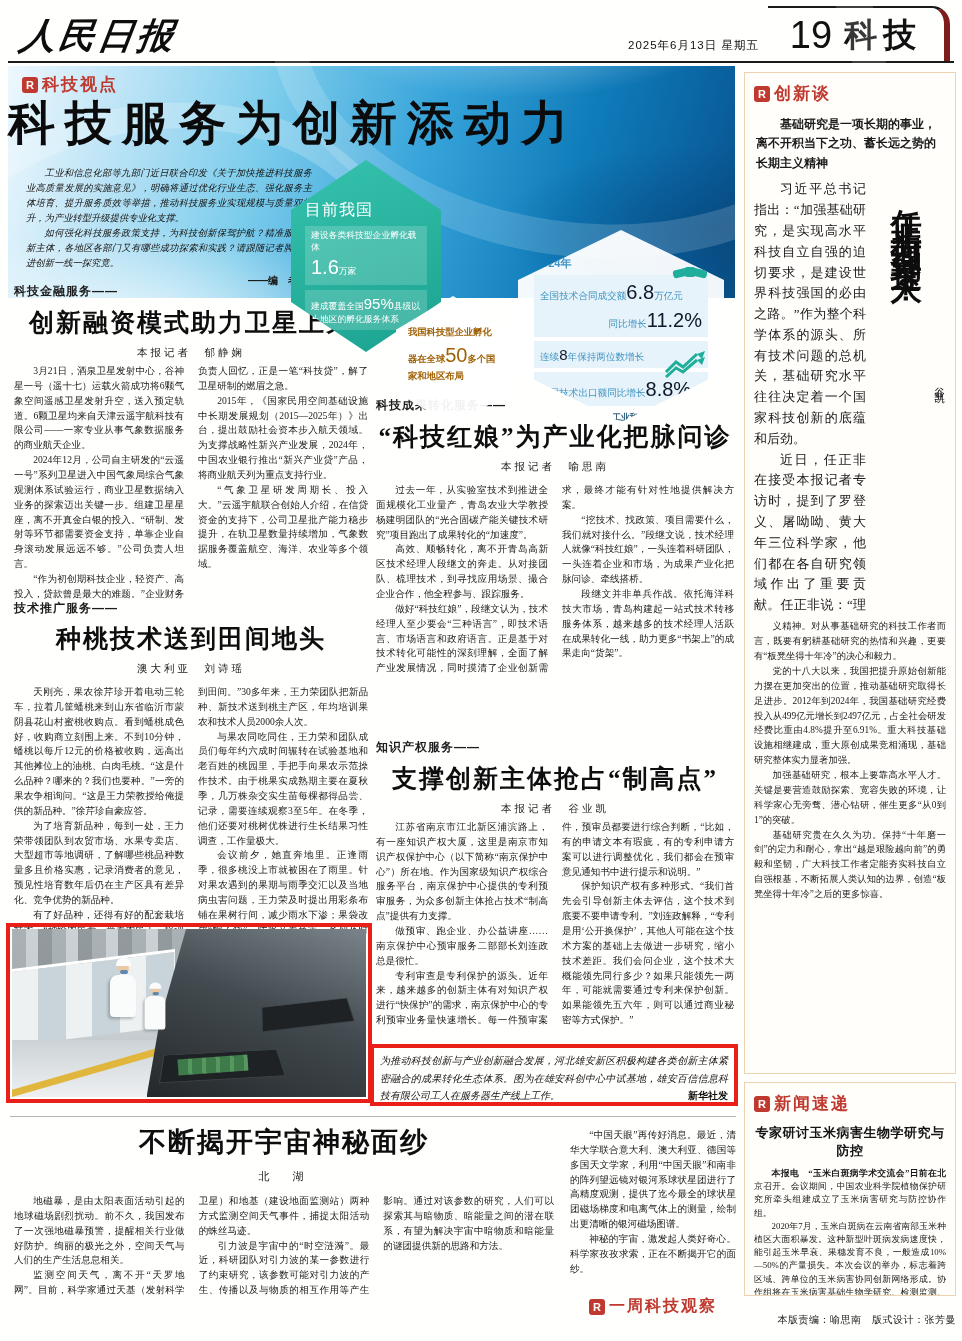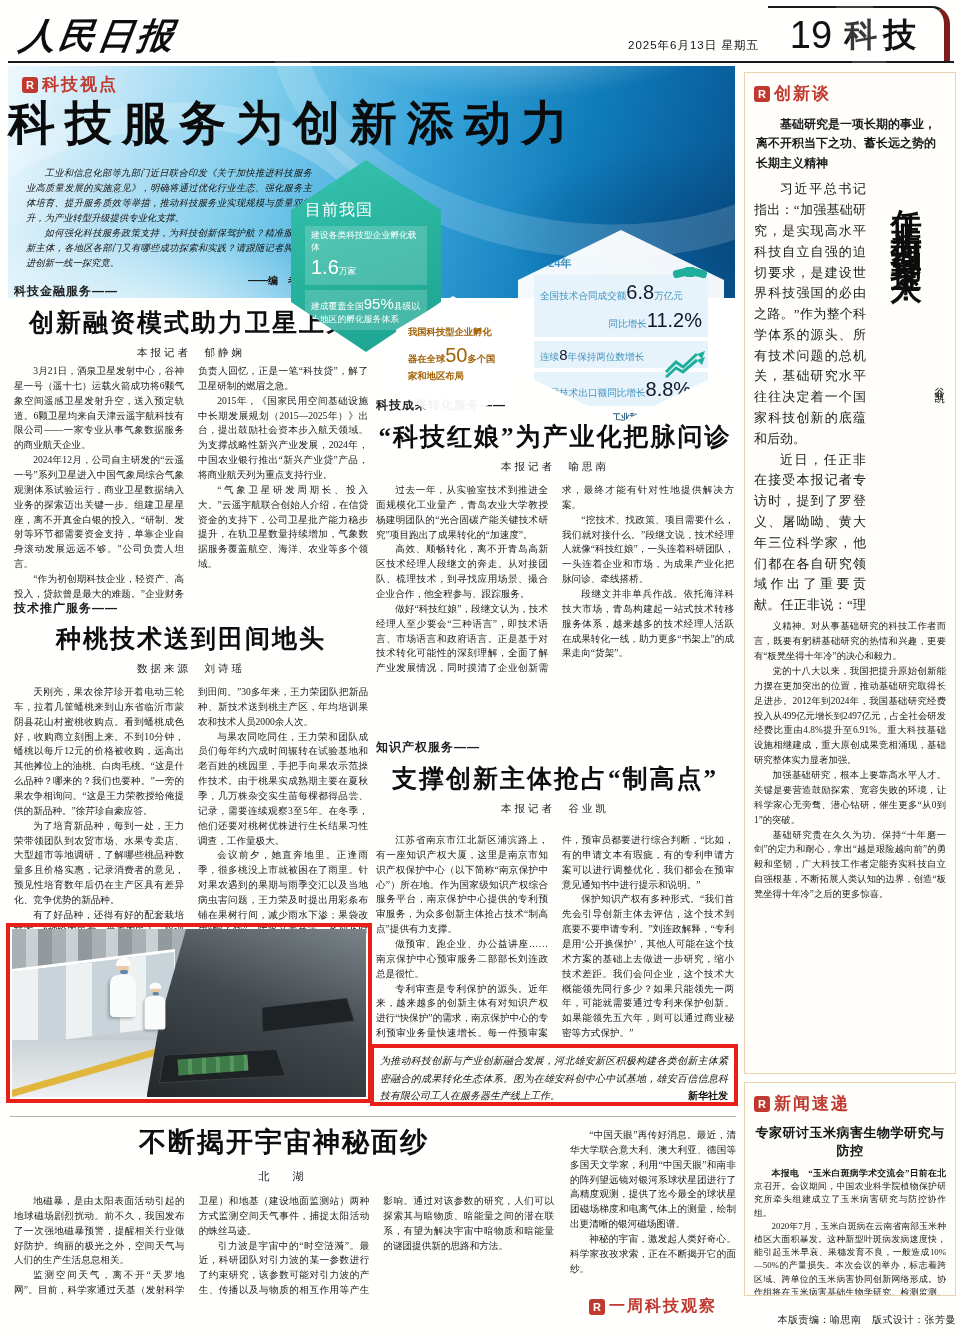--- a/index.html
+++ b/index.html
@@ -85,21 +85,21 @@
   #art-finance{left:14px;top:283px;width:354px;}
   #art-finance .cols2{height:240px;margin-top:4px;}
   #art-finance .a-title{margin-top:6px;}
   #art-peach{left:14px;top:600px;width:354px;}
   #art-peach .cols2{height:256px;margin-top:9px;}
   #art-peach .a-title{margin-top:5px;}
   #art-match{left:376px;top:397px;width:358px;}
   #art-match .cols2{height:256px;margin-top:9px;}
   #art-match .a-title{margin-top:6px;}
   #art-ip{left:376px;top:739px;width:358px;}
-  #art-ip .cols2{height:222px;margin-top:17px;}
+  #art-ip .cols2{height:222px;margin-top:4px;}
   #art-ip .a-title{margin-top:6px;}
 
   
   #photo{position:absolute;left:12px;top:929px;width:354px;height:168px;overflow:hidden;
      background:linear-gradient(180deg,#eceff0 0%,#d3d9dc 45%,#aeb6ba 100%);}
   .ph-ceiling{position:absolute;left:0;top:0;width:100%;height:34%;
      background:repeating-linear-gradient(90deg,#9aa2a6 0 14px,#c3cacd 14px 26px,#7d858a 26px 40px);opacity:.8;}
   .ph-wall{position:absolute;left:0;top:18%;width:46%;height:46%;transform:skewY(-7deg);
      background:repeating-linear-gradient(90deg,#eef1f2 0 26px,#c8d4da 26px 54px);border-top:3px solid #fff;}
   .ph-floor{position:absolute;left:0;bottom:0;width:52%;height:34%;
@@ -257,21 +257,21 @@
         <p class="bp" data-interactable="false">2024年12月，公司自主研发的“云遥一号”系列卫星进入中国气象局综合气象观测体系试验运行，商业卫星数据纳入业务的探索迈出关键一步。组建卫星星座，离不开真金白银的投入。“研制、发射等环节都需要资金支持，单靠企业自身滚动发展远远不够。”公司负责人坦言。</p>
         <p class="bp" data-interactable="false">“作为初创期科技企业，轻资产、高投入，贷款曾是最大的难题。”企业财务负责人回忆，正是一笔“科技贷”，解了卫星研制的燃眉之急。</p>
         <p class="bp" data-interactable="false">2015年，《国家民用空间基础设施中长期发展规划（2015—2025年）》出台，提出鼓励社会资本步入航天领域。为支撑战略性新兴产业发展，2024年，中国农业银行推出“新兴产业贷”产品，将商业航天列为重点支持行业。</p>
         <p class="bp" data-interactable="false">“气象卫星研发周期长、投入大。”云遥宇航联合创始人介绍，在信贷资金的支持下，公司卫星批产能力稳步提升，在轨卫星数量持续增加，气象数据服务覆盖航空、海洋、农业等多个领域。</p>
       </div>
   </div>
 
   <div class="article" id="art-peach" data-interactable="false">
     <div class="kicker" data-interactable="false">技术推广服务——</div>
     <h2 class="a-title" data-interactable="false">种桃技术送到田间地头</h2>
-    <div class="a-byline" data-interactable="false">数据来源　刘诗瑶</div>
+    <div class="a-byline" data-interactable="false">澳大利亚　刘诗瑶</div>
     <div class="cols2" data-interactable="false">
         <p class="bp" data-interactable="false">天刚亮，果农徐芹珍开着电动三轮车，拉着几筐蟠桃来到山东省临沂市蒙阴县花山村蜜桃收购点。看到蟠桃成色好，收购商立刻围上来。不到10分钟，蟠桃以每斤12元的价格被收购，远高出其他摊位上的油桃、白肉毛桃。“这是什么品种？哪来的？我们也要种。”一旁的果农争相询问。“这是王力荣教授给俺提供的新品种。”徐芹珍自豪应答。</p>
         <p class="bp" data-interactable="false">为了培育新品种，每到一处，王力荣带领团队到农贸市场、水果专卖店、大型超市等地调研，了解哪些桃品种数量多且价格实惠，记录消费者的意见，预见性培育数年后仍在主产区具有差异化、竞争优势的新品种。</p>
         <p class="bp" data-interactable="false">有了好品种，还得有好的配套栽培技术。“种给农民看，带着农民干，培训到田间。”30多年来，王力荣团队把新品种、新技术送到桃主产区，年均培训果农和技术人员2000余人次。</p>
         <p class="bp" data-interactable="false">与果农同吃同住，王力荣和团队成员们每年约六成时间辗转在试验基地和老百姓的桃园里，手把手向果农示范操作技术。由于桃果实成熟期主要在夏秋季，几万株杂交实生苗每棵都得品尝、记录，需要连续观察3至5年。在冬季，他们还要对桃树优株进行生长结果习性调查，工作量极大。</p>
         <p class="bp" data-interactable="false">会议前夕，她直奔地里。正逢雨季，很多桃没上市就被困在了雨里。针对果农遇到的果期与雨季交汇以及当地病虫害问题，王力荣及时提出用彩条布铺在果树行间，减少雨水下渗；果袋改成“帽子袋”，防水又着色等一系列及时又靠谱的解决方案。王力荣和团队还对蒙阴县当地的蜜桃品种进行改良和配套栽培技术推广。</p>
       </div>
   </div>
 
   <div class="article" id="art-match" data-interactable="false">

